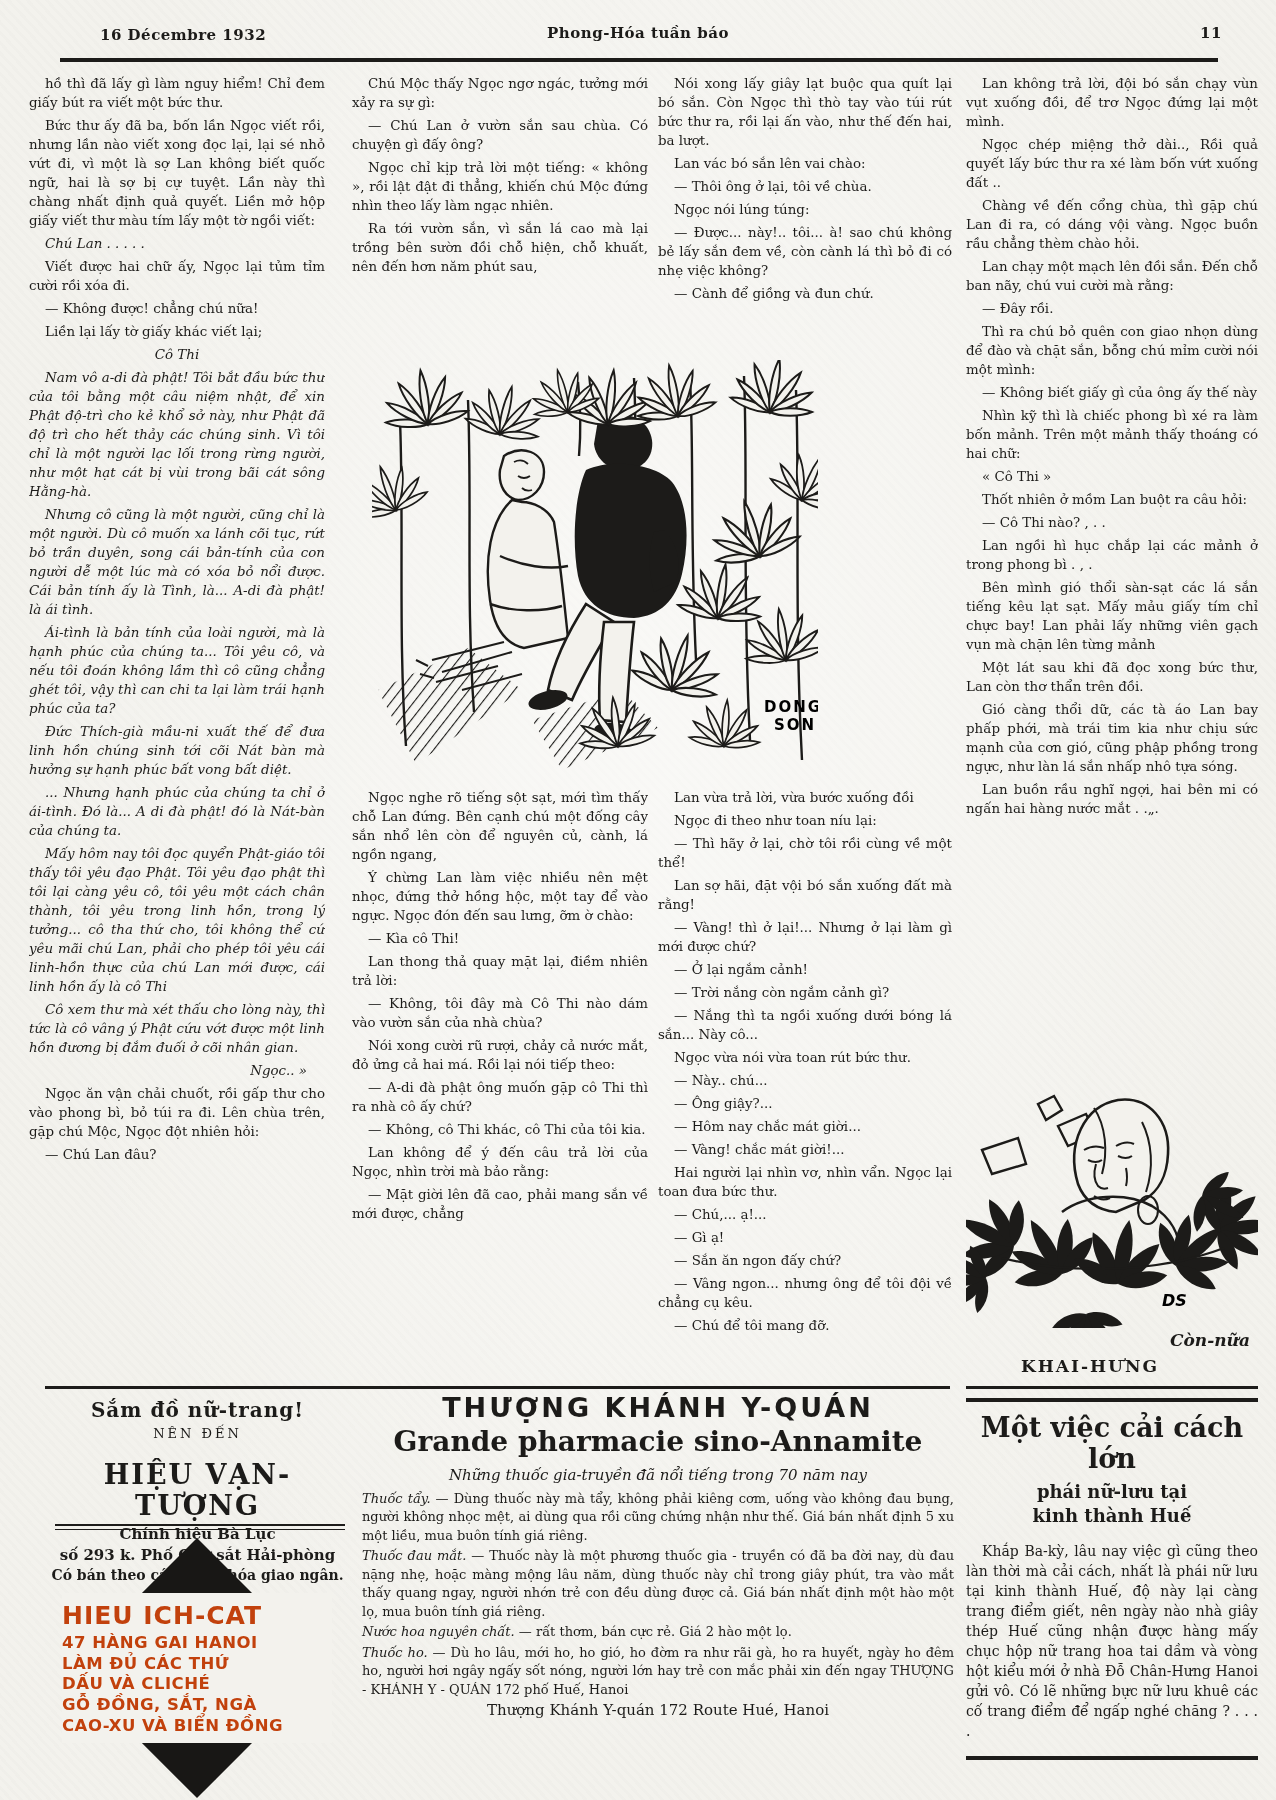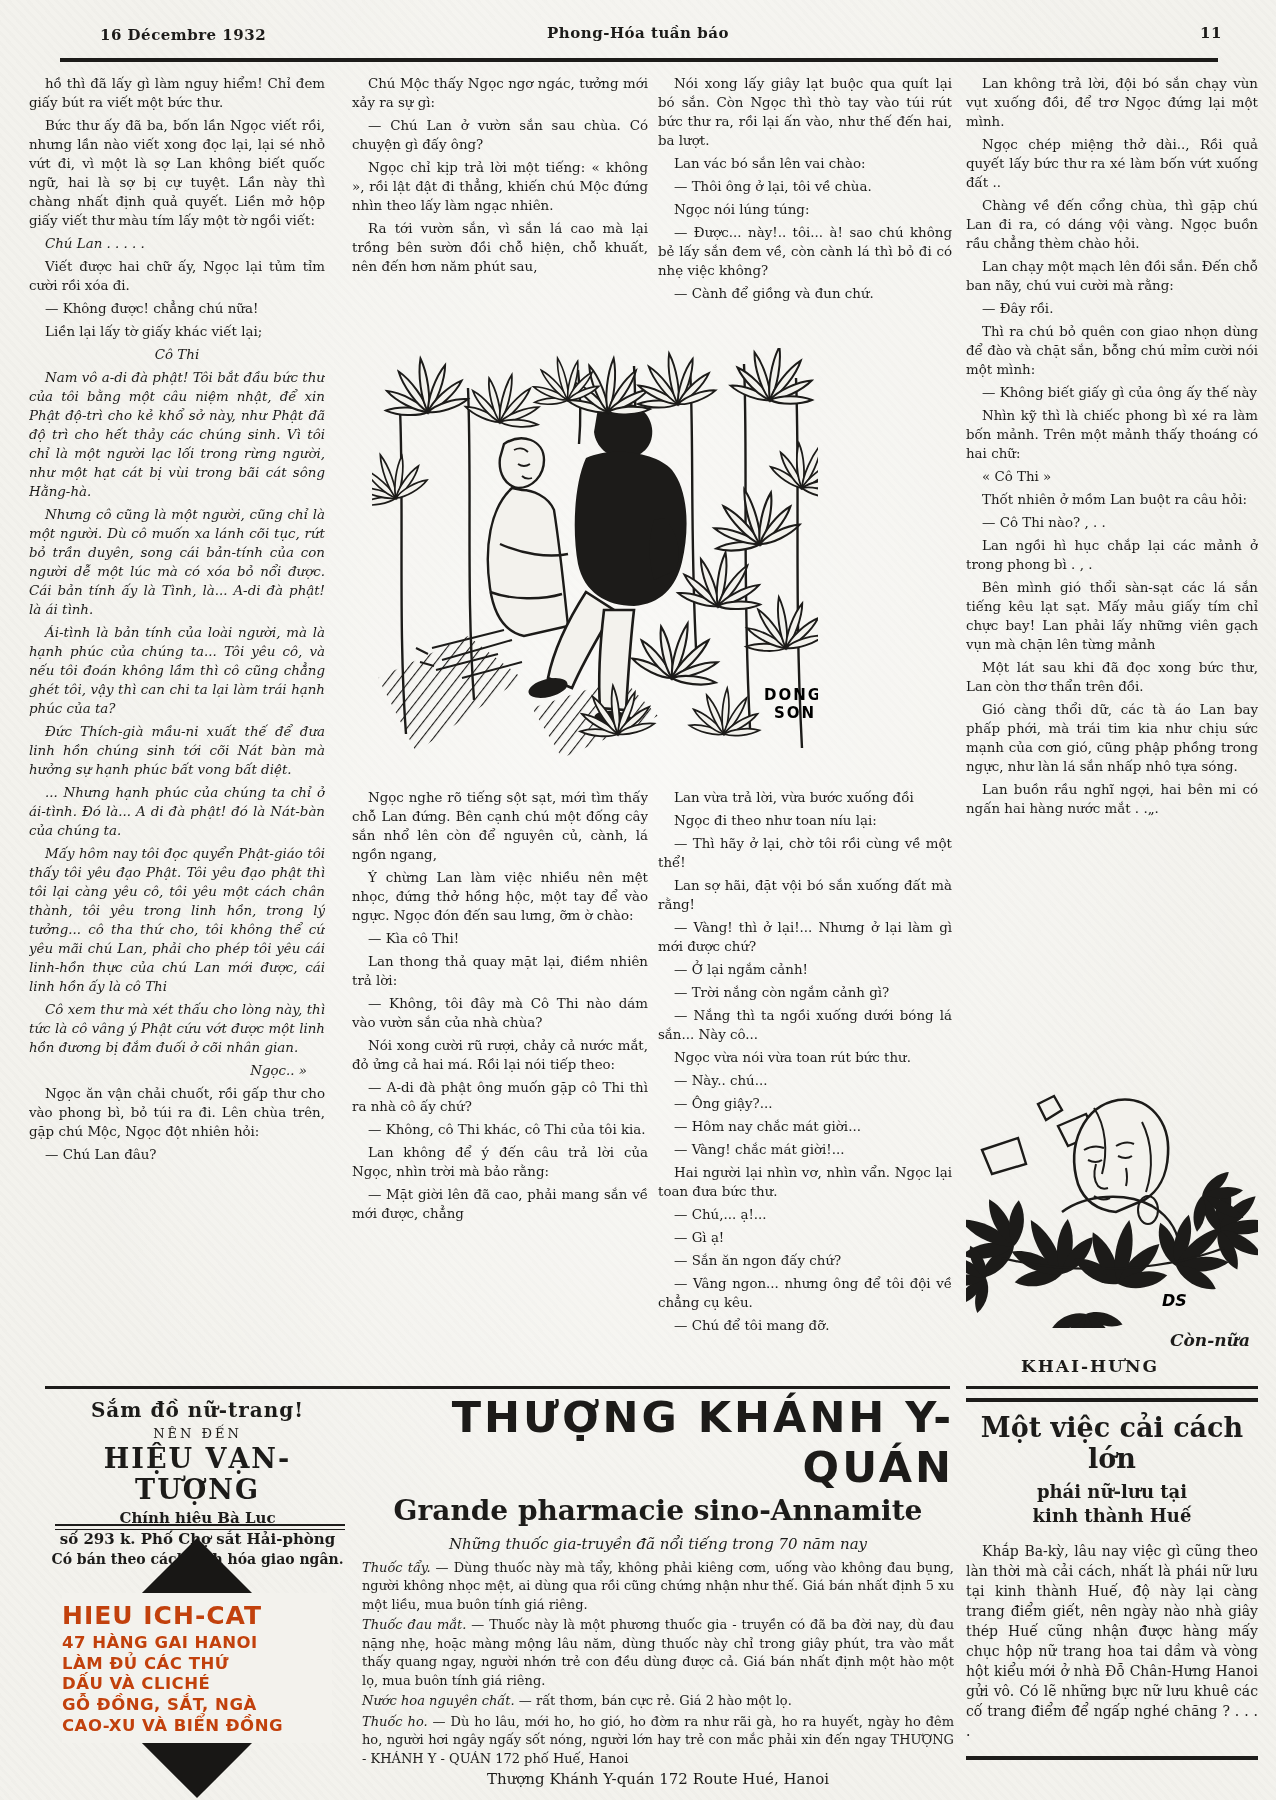--- a/index.html
+++ b/index.html
@@ -27,34 +27,34 @@
   .col p.right{text-align:right; text-indent:0; padding-right:18px;}
   
   svg text{font-family:"DejaVu Sans","Liberation Sans",sans-serif;}
   .credit{font-weight:bold; letter-spacing:2px;}
   .continued{font-style:italic; font-weight:bold; font-size:17px; text-align:right;}
   .author{font-weight:bold; font-size:17px; letter-spacing:2px; text-align:center;}
   
   .ad-c{text-align:center;}
   .vt-l1{font-size:20px; font-weight:bold; letter-spacing:1px;}
   .vt-l2{font-size:13px; letter-spacing:3px; margin-top:4px;}
-  .vt-name{font-size:27px; font-weight:bold; letter-spacing:2px; margin-top:2px;}
+  .vt-name{font-size:27px; font-weight:bold; letter-spacing:2px; margin-top:18px;}
   .vt-l4{font-size:15px; font-weight:bold; margin-top:4px;}
   .vt-l5{font-size:15px; font-weight:bold; margin-top:3px;}
   .vt-l6{font-size:14px; font-weight:bold; margin-top:3px;}
   .dbl-rule{border-top:2px solid #1d1c1a; border-bottom:1px solid #1d1c1a; height:3px;}
   .diamond-wrap{width:270px; height:260px;}
   .diamond{position:absolute; left:43px; top:38px; width:184px; height:184px;
     background:#181715; transform:rotate(45deg);}
   .diamond-inner{position:absolute; left:0px; top:55px; width:270px; height:150px;
     background:#f3f2ed; display:flex; flex-direction:column; justify-content:center;
     font-family:"DejaVu Sans","Liberation Sans",sans-serif; font-weight:bold; color:#c2410c;}
   .diamond-inner div{line-height:1.25; font-size:16.5px; letter-spacing:.5px;}
   .diamond-inner div:first-child{font-size:25px; letter-spacing:1px; margin-bottom:2px;}
-  .ph-title{font-family:"DejaVu Sans","Liberation Sans",sans-serif; font-size:43px; font-weight:bold; letter-spacing:3px;text-align:right;}
+  .ph-title{font-family:"DejaVu Sans","Liberation Sans",sans-serif; font-size:27px; font-weight:bold; letter-spacing:3px;}
   .ph-sub{font-size:28px; font-weight:bold; margin-top:2px;}
   .ph-tag{font-style:italic; font-size:15px; margin-top:8px;}
   .ph-body{font-size:13px; line-height:1.42; text-align:justify; margin-top:6px;}
   .ph-body p{margin:0 0 2px 0;}
   .ph-body i{font-style:italic;}
   .ph-foot{font-size:15px; margin-top:2px; text-align:center;}
   .hue-box{border-top:4px solid #1d1c1a; padding-top:10px;}
   .hue-title{font-size:27px; font-weight:bold; text-align:center;}
   .hue-sub{font-size:18px; font-weight:bold; text-align:center; line-height:1.35; margin-top:6px;}
   .hue-body{font-size:14px; line-height:20px; text-align:justify; margin-top:12px;}
@@ -99,21 +99,21 @@
 
   <div class="abs col" style="left:658px; top:74px; width:294px; height:282px;">
       <p class="para ">Nói xong lấy giây lạt buộc qua quít lại bó sắn. Còn Ngọc thì thò tay vào túi rút bức thư ra, rồi lại ấn vào, như thế đến hai, ba lượt.</p>
       <p class="para ">Lan vác bó sắn lên vai chào:</p>
       <p class="para ">— Thôi ông ở lại, tôi về chùa.</p>
       <p class="para ">Ngọc nói lúng túng:</p>
       <p class="para ">— Được... này!.. tôi... à! sao chú không bẻ lấy sắn đem về, còn cành lá thì bỏ đi có nhẹ việc không?</p>
       <p class="para ">— Cành để giồng và đun chứ.</p>
     </div>
 
-  <div class="abs" style="left:372px; top:348px; width:446px; height:418px;">
+  <div class="abs" style="left:372px; top:360px; width:446px; height:418px;">
     <svg width="446" height="418" viewBox="0 0 446 418">
       <defs>
         <g id="lfo">
           <path transform="rotate(-80)" d="M0 0 C5 -10 5 -30 0 -42 C-5 -30 -5 -10 0 0Z"></path>
           <path transform="rotate(-55)" d="M0 0 C5 -11 5 -33 0 -46 C-5 -33 -5 -11 0 0Z"></path>
           <path transform="rotate(-28)" d="M0 0 C5 -12 5 -36 0 -50 C-5 -36 -5 -12 0 0Z"></path>
           <path d="M0 0 C5 -13 5 -38 0 -54 C-5 -38 -5 -13 0 0Z"></path>
           <path transform="rotate(28)" d="M0 0 C5 -12 5 -36 0 -50 C-5 -36 -5 -12 0 0Z"></path>
           <path transform="rotate(55)" d="M0 0 C5 -11 5 -33 0 -46 C-5 -33 -5 -11 0 0Z"></path>
           <path transform="rotate(80)" d="M0 0 C5 -10 5 -30 0 -42 C-5 -30 -5 -10 0 0Z"></path>

